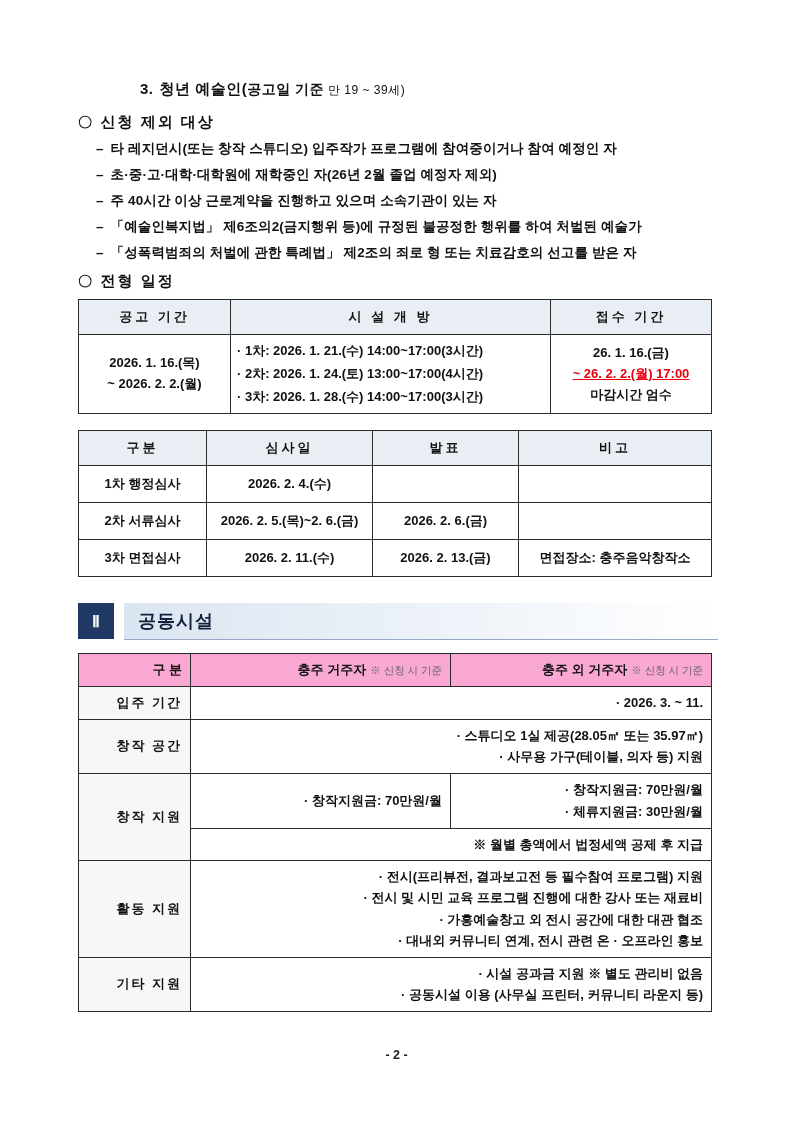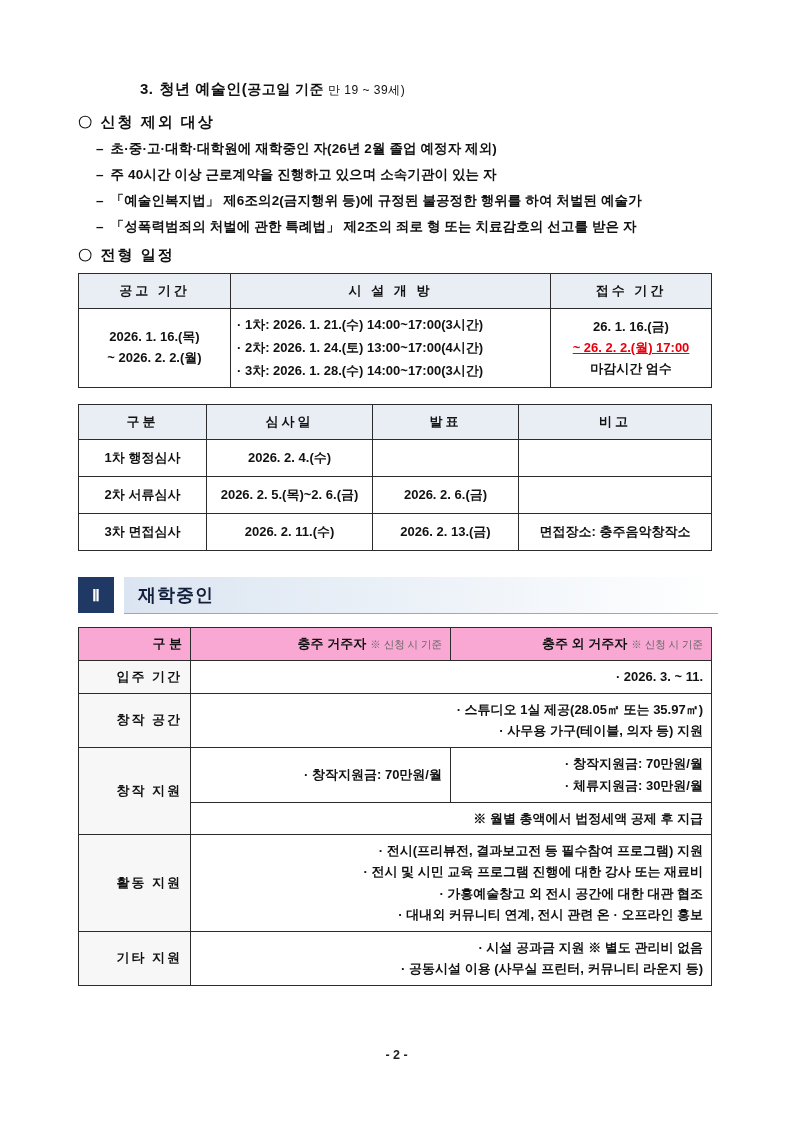--- a/index.html
+++ b/index.html
@@ -184,20 +184,21 @@
   <div class="content">
 
     <div class="line-3">
       <span class="num">3.</span><span>청년 예술인</span><span>(</span><span class="sub-b">공고일 기준</span><span class="sub-n"> 만 19 ~ 39세</span><span class="sub-n">)</span>
     </div>
 
     <div class="circle-head">
       <span class="mark">〇</span><span class="txt">신청 제외 대상</span>
     </div>
     <ul class="dashlist">
+      <li><span class="dash">–</span><span>타 레지던시(또는 창작 스튜디오) 입주작가 프로그램에 참여중이거나 참여 예정인 자</span></li>
       <li><span class="dash">–</span><span>초·중·고·대학·대학원에 재학중인 자(26년 2월 졸업 예정자 제외)</span></li>
       <li><span class="dash">–</span><span>주 40시간 이상 근로계약을 진행하고 있으며 소속기관이 있는 자</span></li>
       <li><span class="dash">–</span><span>「예술인복지법」 제6조의2(금지행위 등)에 규정된 불공정한 행위를 하여 처벌된 예술가</span></li>
       <li><span class="dash">–</span><span>「성폭력범죄의 처벌에 관한 특례법」 제2조의 죄로 형 또는 치료감호의 선고를 받은 자</span></li>
     </ul>
 
     <div class="circle-head">
       <span class="mark">〇</span><span class="txt">전형 일정</span>
     </div>
 
@@ -263,21 +264,21 @@
         <td class="ctr">2026. 2. 11.(수)</td>
         <td class="ctr">2026. 2. 13.(금)</td>
         <td class="ctr">면접장소: 충주음악창작소</td>
       </tr>
     </tbody>
       </table>
 
     <div class="section-head">
       <div class="sec-num">Ⅱ</div>
       <div class="sec-bar">
-        <span class="sec-title">재학중인</span>
+        <span class="sec-title">공동시설</span>
       </div>
     </div>
 
     <table class="sup">
       <colgroup>
           <col style="width:112px">
           <col style="width:260px">
           <col style="width:261px">
         </colgroup>
       <tbody>

